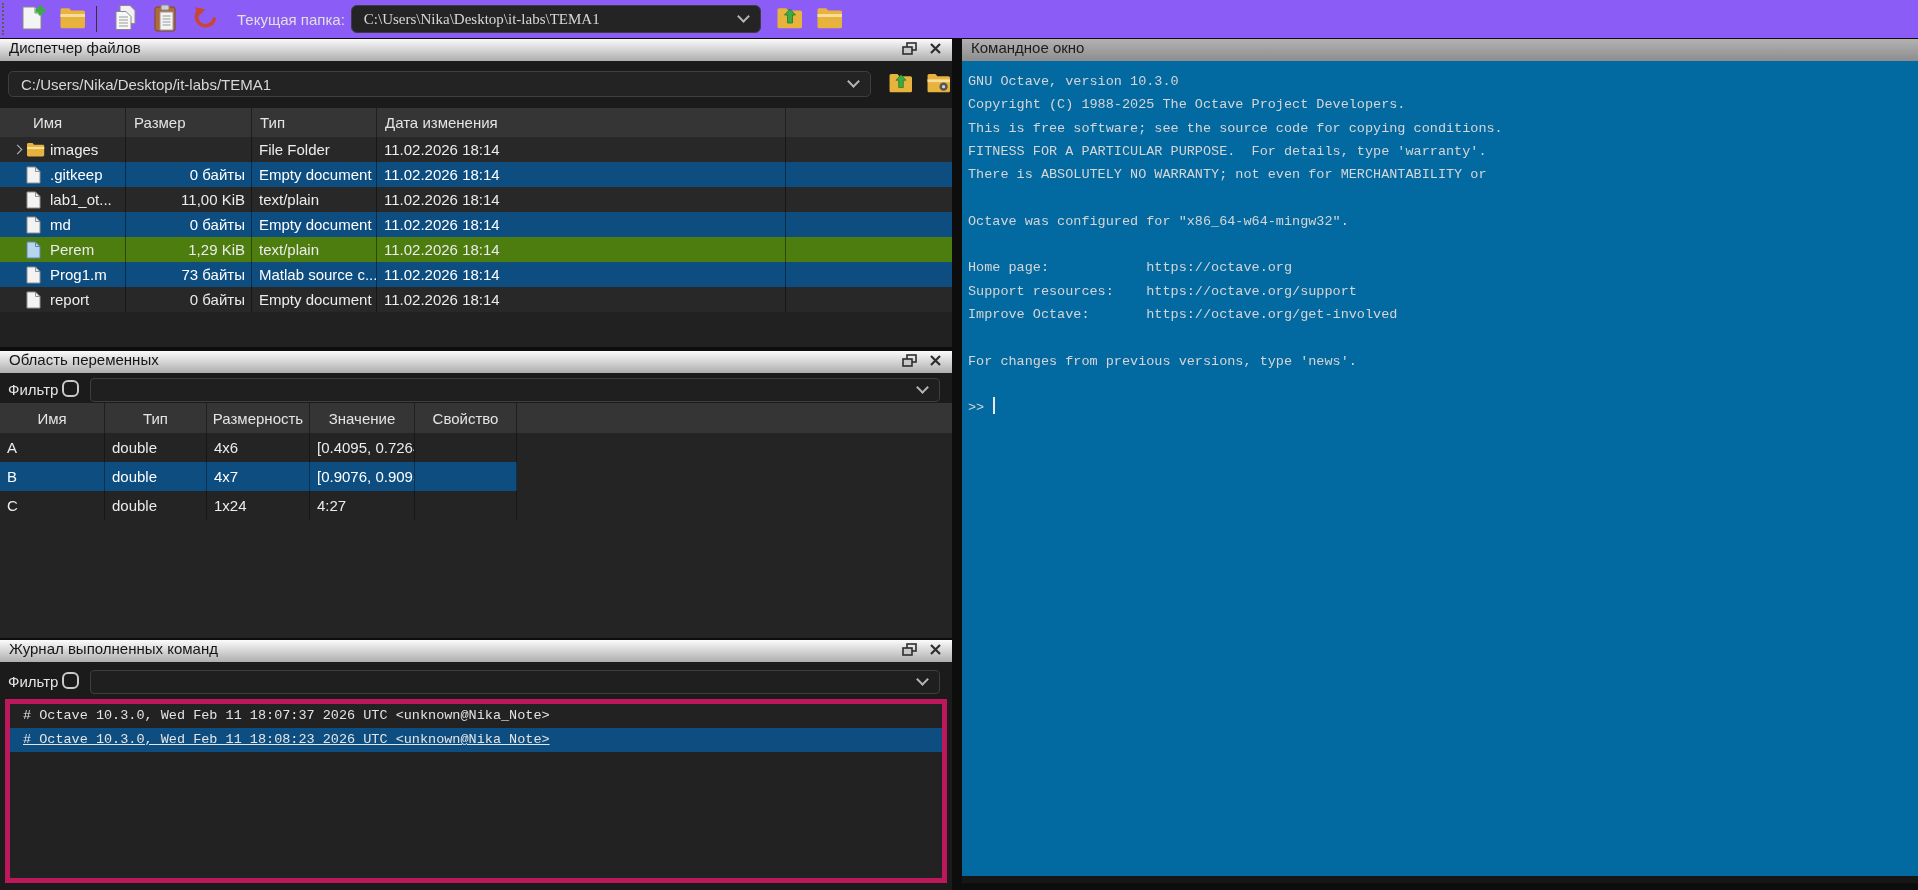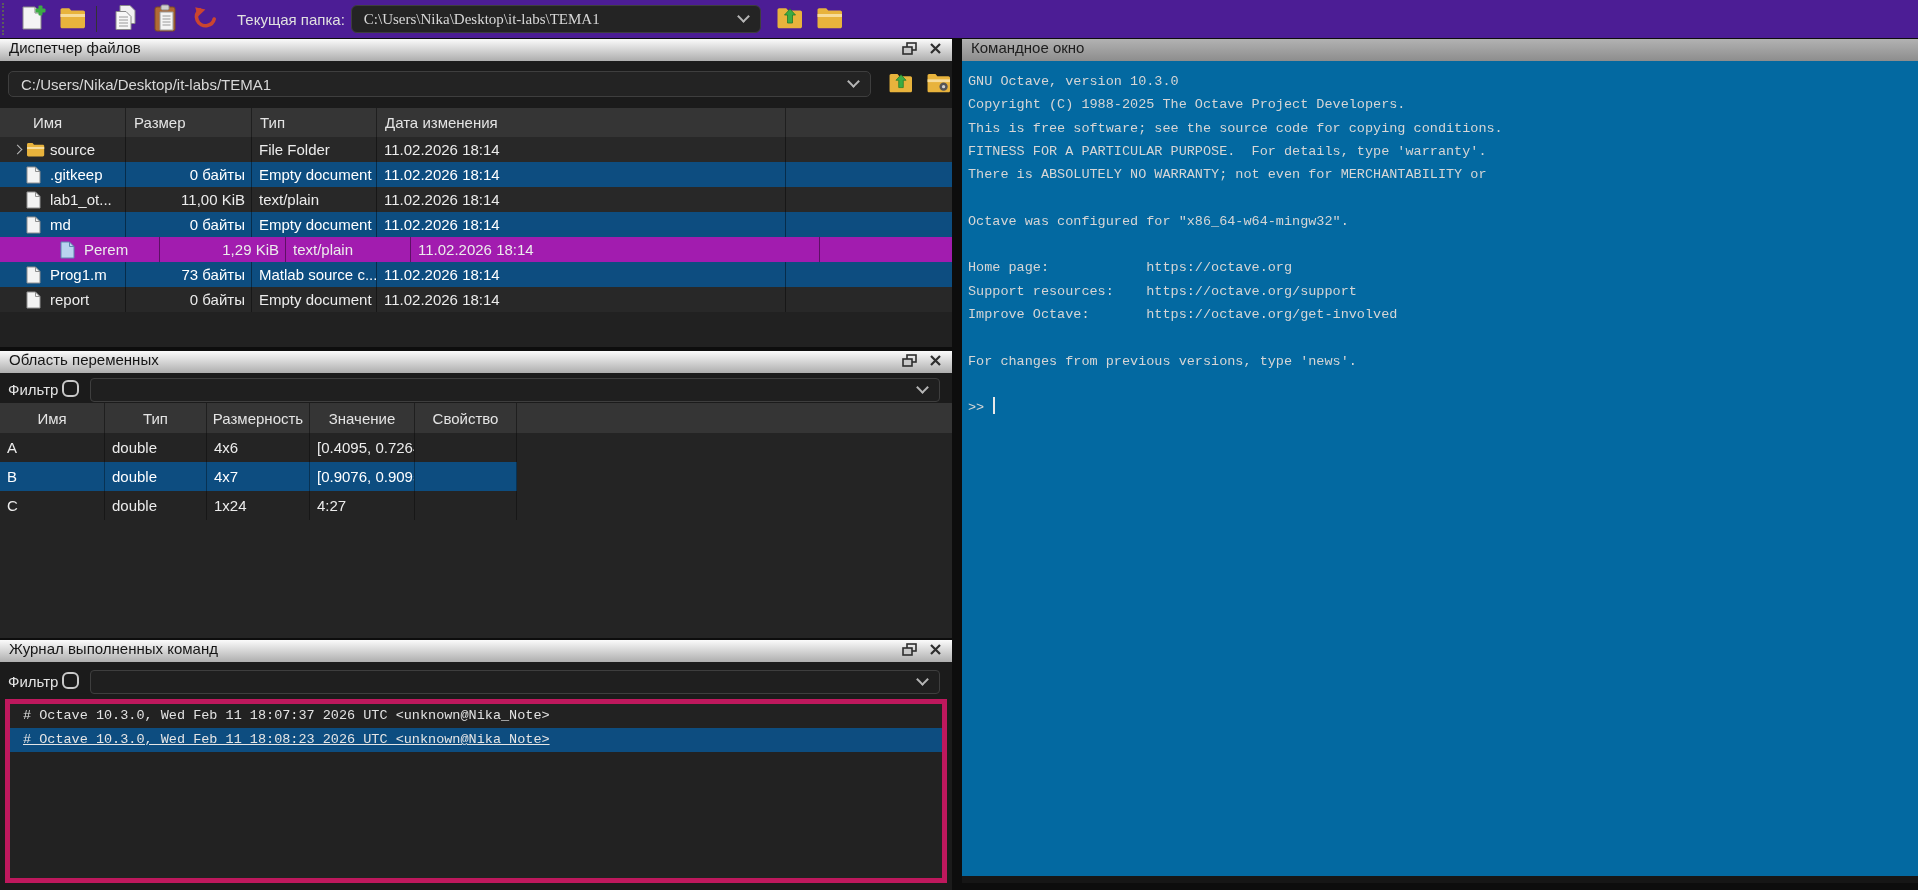--- a/index.html
+++ b/index.html
@@ -2,21 +2,21 @@
 <html><head>
 <meta charset="utf-8">
 <style>
   * { box-sizing: border-box; margin: 0; padding: 0; }
   html,body { width:1918px; height:890px; overflow:hidden; background:#0d0d0d;
               font-family:"Liberation Sans", sans-serif; }
   #app { position:relative; width:1918px; height:890px; background:#0d0d0d; }
 
   
   .toolbar { position:absolute; left:0; top:0; width:1918px; height:38px;
-             background:#4c1d95; display:flex; align-items:center; }
+             background:#8b5cf6; display:flex; align-items:center; }
   .handle { width:8px; height:32px; margin-left:2px; border-left:2px dotted #5c5c5c; }
   .tb { background:none; border:none; width:34px; height:32px; margin-left:6px;
         display:flex; align-items:center; justify-content:center; cursor:pointer; }
   .tsep { width:1px; height:26px; background:#333; margin:0 6px; }
   .tlabel { color:#e0e0e0; font-size:15px; margin-left:14px; }
   .combo { position:relative; background:#242424; border:1px solid #3e3e3e; border-radius:6px;
            display:flex; align-items:center; }
   .combo .cval { color:#d8d8d8; font-size:15px; padding-left:12px; white-space:nowrap;
                  overflow:hidden; }
   .chev { position:absolute; right:12px; top:50%; width:9px; height:9px; margin-top:-7px;
@@ -52,21 +52,21 @@
            display:grid; grid-template-columns:126px 126px 125px 409px 1fr;
            align-items:center; font-size:15px; color:#e4e4e4; }
   .fhead .hc { height:100%; display:flex; align-items:center; border-right:1px solid #1f1f1f;
                padding-left:8px; }
   .fhead .hc:first-child { padding-left:33px; }
   .fhead .hc:last-child { border-right:none; }
   .fbody { position:absolute; left:0; top:98px; right:0; bottom:0; background:#212121; }
   .frow { display:grid; grid-template-columns:126px 126px 125px 409px 1fr; height:25px;
           background:#282828; color:#ececec; font-size:15px; }
   .frow.sel { background:#0d4d80; color:#ffffff; }
-  .frow.cur { background:#a21caf;padding-left:34px; }
+  .frow.cur { background:#4d7c0f; }
   .frow .c { display:flex; align-items:center; height:100%;
              border-right:1px solid rgba(0,0,0,.42); overflow:hidden; white-space:nowrap; }
   .frow .cfill { border-right:none; }
   .frow .cname { padding-left:8px; }
   .frow .csize { justify-content:flex-end; padding-right:6px; }
   .frow .ctype, .frow .cdate { padding-left:7px; }
   .exp { width:18px; display:inline-flex; align-items:center; justify-content:center; }
   .chev-r { display:inline-block; width:7px; height:7px; border-right:1.7px solid #bcbcbc;
             border-bottom:1.7px solid #bcbcbc; transform:rotate(-45deg); }
   .ficon { width:24px; display:inline-flex; align-items:center; }
@@ -241,21 +241,21 @@
           <div class="c cname">
             <span class="exp">
               <i class="chev-r"></i>
             </span>
             <span class="ficon">
               <svg width="19" height="15" viewBox="0 0 19 15">
                 <path d="M1 2.5 C1 1.7 1.6 1 2.4 1 H6.6 l1.4 1.7 h8.8 c.8 0 1.4.6 1.4 1.4 V13 c0 .8-.6 1.4-1.4 1.4 H2.4 C1.6 14.4 1 13.8 1 13 Z" fill="#e8b33c"></path>
                 <path d="M1 5 h17.2 v2 H1 Z" fill="#f7dc9a"></path>
               </svg>
             </span>
-            <span class="txt">source</span>
+            <span class="txt">images</span>
           </div>
           <div class="c csize"></div>
           <div class="c ctype">File Folder</div>
           <div class="c cdate">11.02.2026 18:14</div>
           <div class="c cfill"></div>
         </div>
         <div class="frow sel">
           <div class="c cname">
             <span class="exp"></span>
             <span class="ficon">

